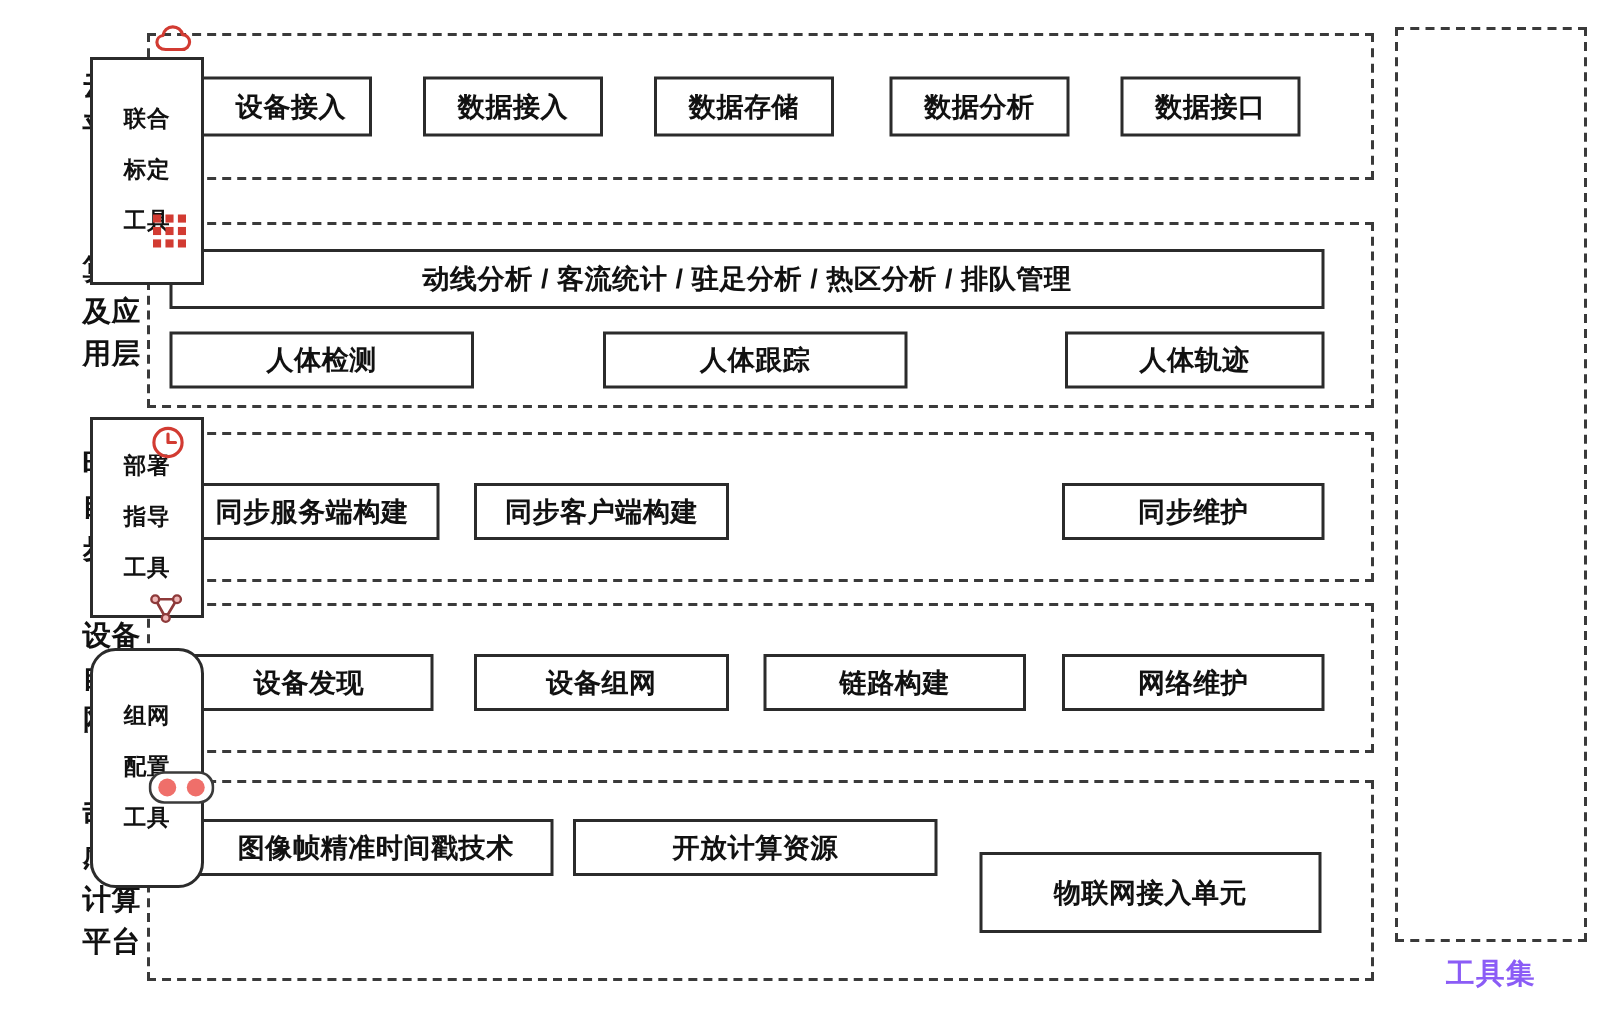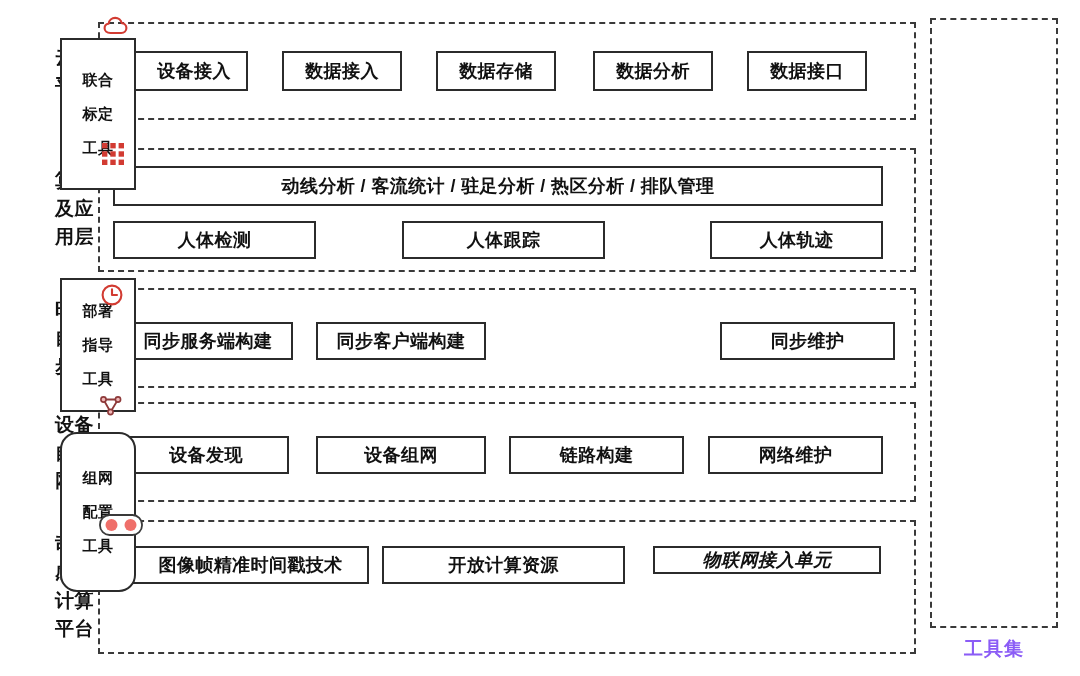--- a/index.html
+++ b/index.html
@@ -185,21 +185,21 @@
       <circle cx="12" cy="12" r="9.4" fill="none" stroke="#d23b32" stroke-width="2.1"></circle>
       <path d="M12 6.4 V12 H17" fill="none" stroke="#d23b32" stroke-width="2.1" stroke-linecap="round" stroke-linejoin="round"></path>
     </svg>
   </div>
   <div class="node" style="left:123px; top:322px; width:170px; height:38px;">
     <span>同步服务端构建</span>
   </div>
   <div class="node" style="left:316px; top:322px; width:170px; height:38px;">
     <span>同步客户端构建</span>
   </div>
-  <div class="node" style="left:708px; top:322px; width:175px; height:38px;margin-left:12px;">
+  <div class="node" style="left:708px; top:322px; width:175px; height:38px;">
     <span>同步维护</span>
   </div>
 
   <div class="layer-label" style="top:411px;">
     <span>设备</span>
     <span>自组</span>
     <span>网层</span>
   </div>
   <div class="layer-box" style="top:402px; width:818px; height:100px;"></div>
   <div class="badge" style="left:99px; top:395px;">
@@ -236,21 +236,21 @@
       <circle cx="12.5" cy="11" r="6" fill="#ef6f6a"></circle>
       <circle cx="31.5" cy="11" r="6" fill="#ef6f6a"></circle>
     </svg>
   </div>
   <div class="node" style="left:132px; top:546px; width:237px; height:38px;">
     <span>图像帧精准时间戳技术</span>
   </div>
   <div class="node" style="left:382px; top:546px; width:243px; height:38px;">
     <span>开放计算资源</span>
   </div>
-  <div class="node" style="left:653px; top:546px; width:228px; height:28px;font-style:italic;">
+  <div class="node" style="left:653px; top:568px; width:228px; height:54px;">
     <span>物联网接入单元</span>
   </div>
 
   <div class="tools-panel"></div>
 
   <div class="tool-box" style="top:38px; height:152px;">
     <span>联合</span>
     <span>标定</span>
     <span>工具</span>
   </div>

